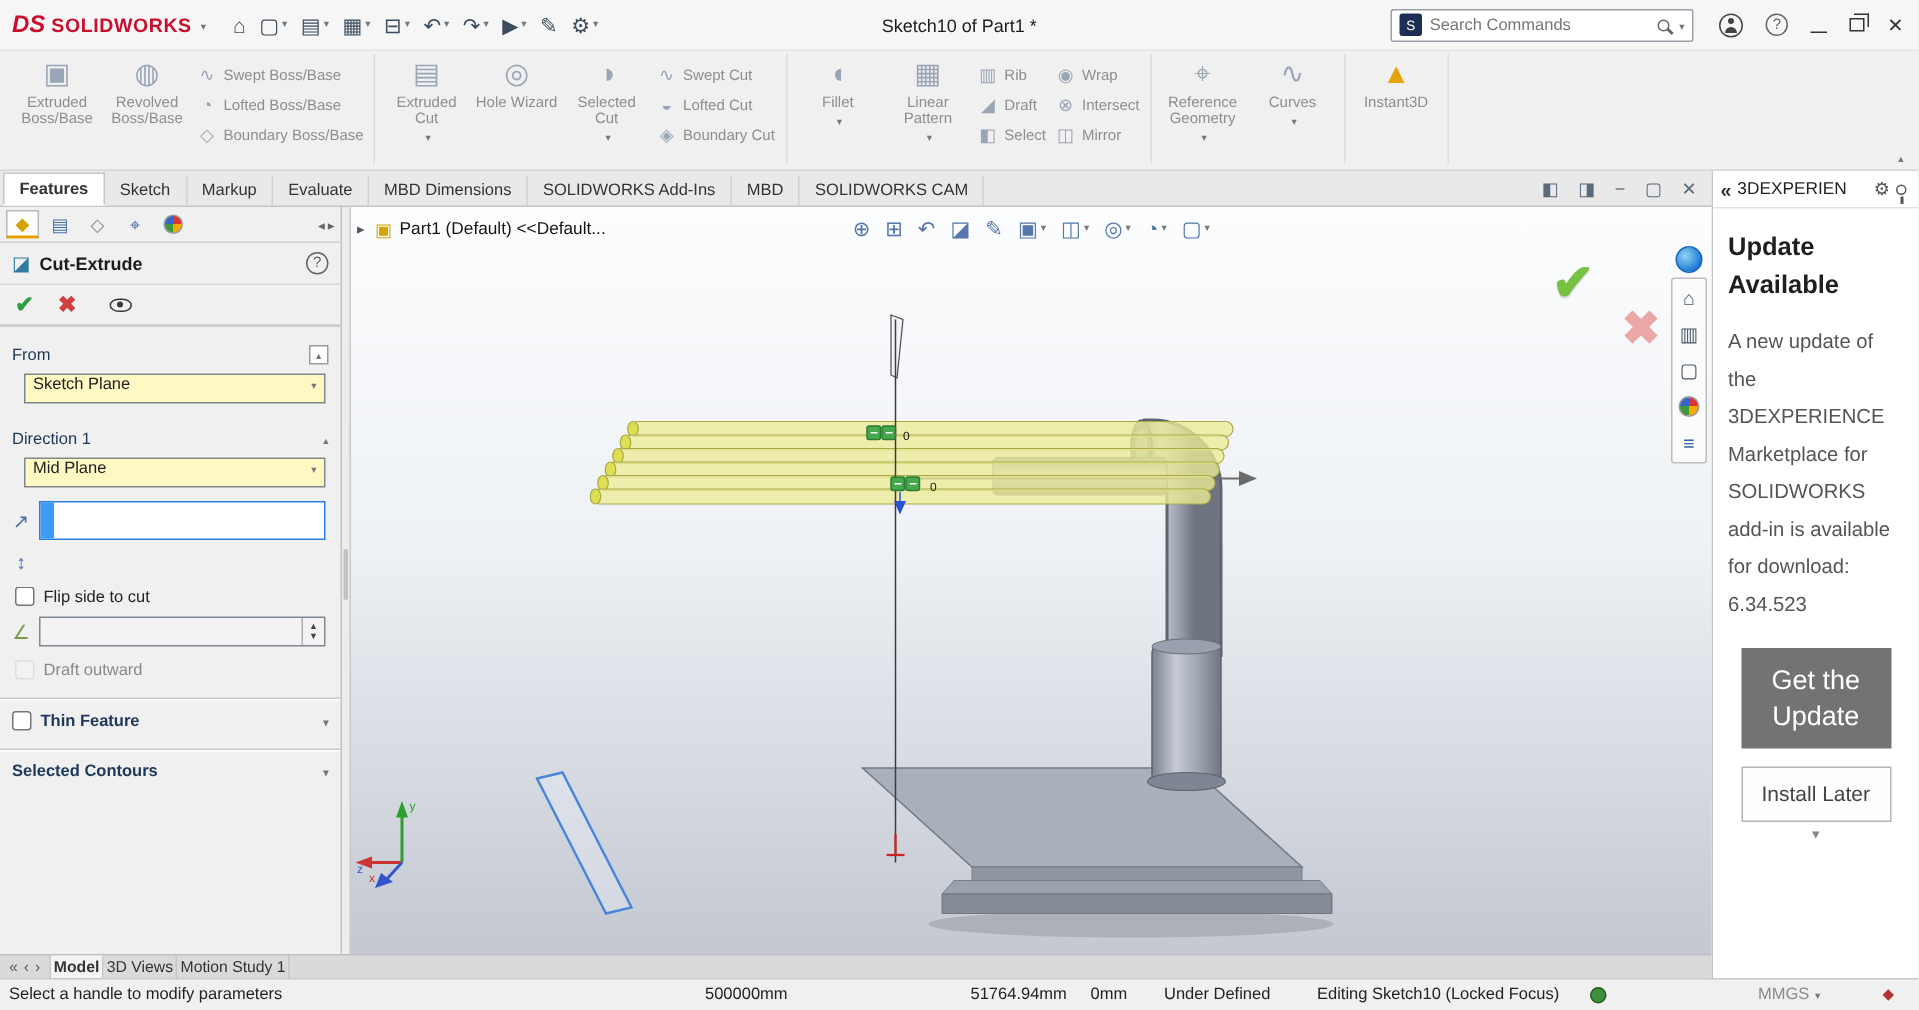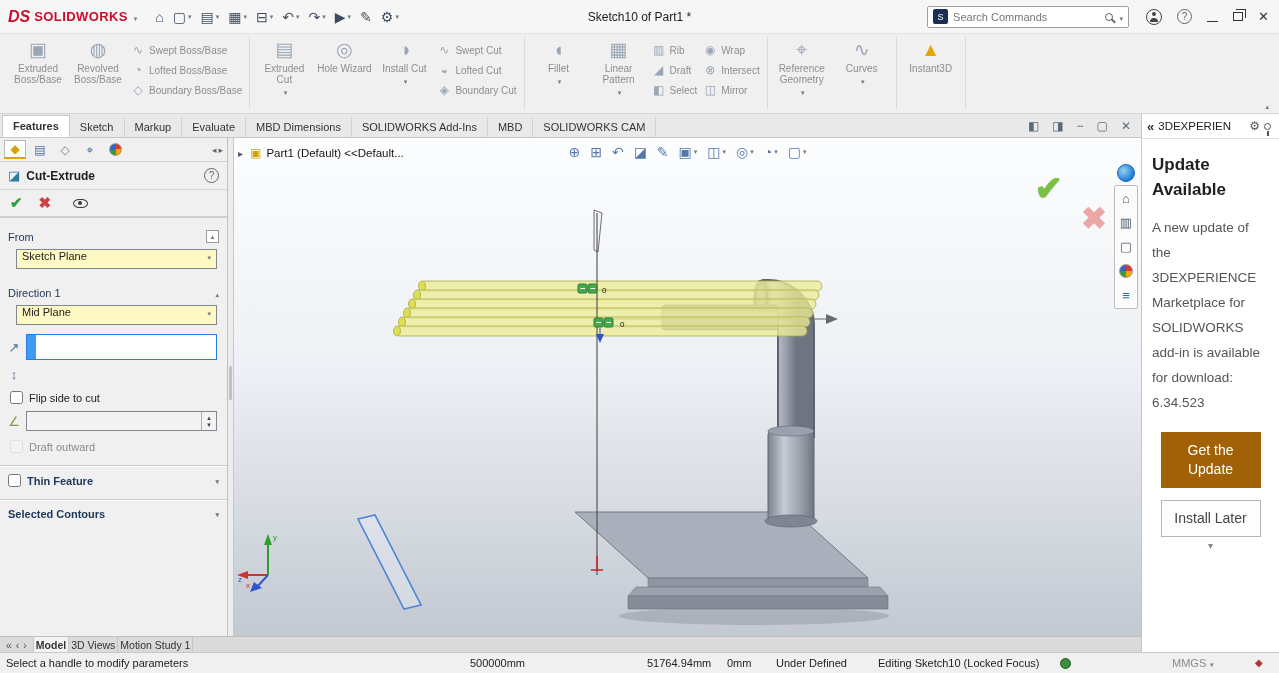--- a/index.html
+++ b/index.html
@@ -105,21 +105,21 @@
   .taskpane{width:138px;background:#fff;border-left:1px solid #c6c6c6;display:flex;flex-direction:column}
   .tp-header{height:24px;display:flex;align-items:center;gap:4px;padding:12px 5px;border-bottom:1px solid #e0e0e0}
   .chevleft::after{content:"«";font-size:13px;color:#333;font-weight:bold}
   .tp-title{font-size:11.5px;color:#222;overflow:hidden;white-space:nowrap;flex:1}
   .tp-gear{font-size:12px;color:#555}
   .css-pin{width:7px;height:7px;border:1.5px solid #555;border-radius:50%;position:relative;margin-right:3px}
   .css-pin::after{content:"";position:absolute;top:7px;left:2px;width:1.5px;height:5px;background:#555}
   .tp-body{padding:14px 10px 6px;overflow:hidden}
   .tp-body h2{font-size:17px;line-height:1.45;color:#1f1f1f;margin-bottom:14px;font-weight:bold}
   .tp-body p{font-size:13.5px;line-height:1.85;color:#555;margin-bottom:16px}
-  .tp-primary{display:block;width:100px;margin:4px auto 12px;background:#a16207;color:#fff;border:none;padding:9px 6px;font-size:14px;line-height:1.35;cursor:pointer}
+  .tp-primary{display:block;width:100px;margin:4px auto 12px;background:#737373;color:#fff;border:none;padding:9px 6px;font-size:18px;line-height:1.35;cursor:pointer}
   .tp-secondary{display:block;width:100px;margin:0 auto;background:#fdfdfd;color:#444;border:1px solid #b5b5b5;padding:8px 6px;font-size:14px;line-height:1.35;cursor:pointer}
   .tp-more{text-align:center;margin-top:2px}
   .tp-more::after{content:"▾";color:#888;font-size:10px}
   
   .modelbar{height:16px;background:#dadada;border-top:1px solid #c0c0c0;display:flex;align-items:stretch;font-size:10.5px}
   .mb-nav{display:flex;align-items:center;gap:4px;padding:0 6px;color:#555;border-right:1px solid #c6c6c6}
   .mtab{display:flex;align-items:center;padding:0 2px;border-right:1px solid #c6c6c6;color:#333}
   .mtab.active{background:#f4f4f4;font-weight:bold}
   .statusbar{position:relative;height:21px;background:#f0f0f0;border-top:1px solid #c8c8c8;font-size:11px;color:#222}
   .sb{position:absolute;top:4px;white-space:nowrap}
@@ -214,21 +214,21 @@
       <span class="ricon">▤</span>
       <span class="rlabel">Extruded Cut</span>
       <span class="cdown"></span>
     </div>
     <div class="rlarge">
       <span class="ricon">◎</span>
       <span class="rlabel">Hole Wizard</span>
     </div>
     <div class="rlarge">
       <span class="ricon">◑</span>
-      <span class="rlabel">Install Cut</span>
+      <span class="rlabel">Selected Cut</span>
       <span class="cdown"></span>
     </div>
     <div class="rsmallcol">
       <div class="rsmall">
           <span class="ricon">∿</span>
           <span>Swept Cut</span>
         </div>
       <div class="rsmall">
           <span class="ricon">◒</span>
           <span>Lofted Cut</span>

